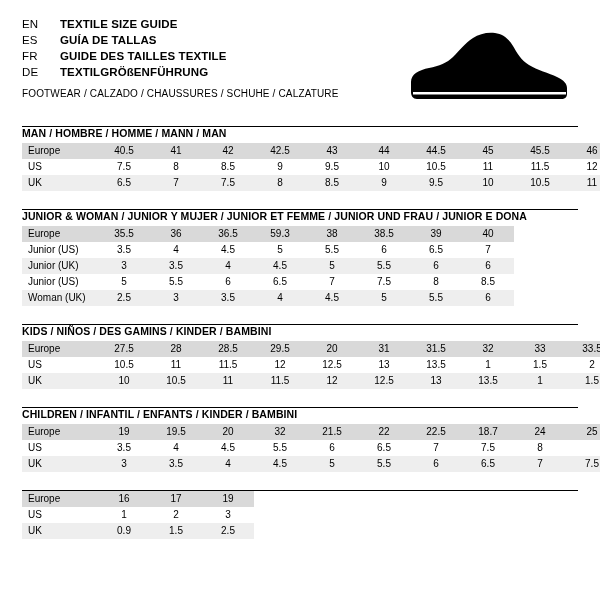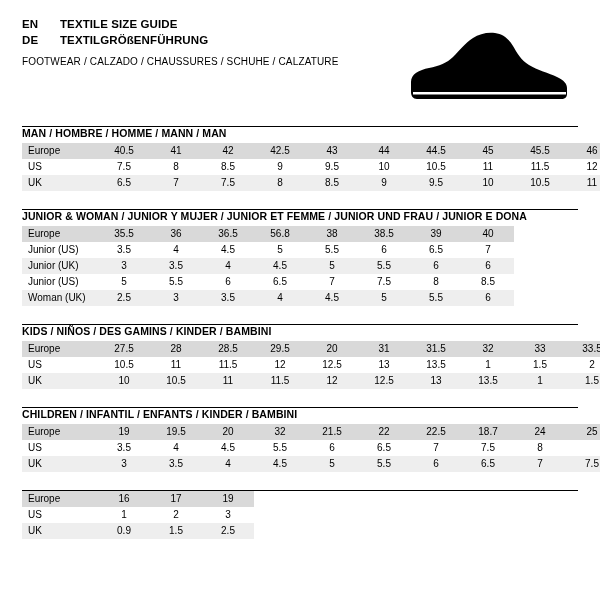--- a/index.html
+++ b/index.html
@@ -33,21 +33,20 @@
   .lang-row td {
     font-size: 11.5px;
     line-height: 16px;
     padding: 0;
     vertical-align: top;
     white-space: nowrap;
   }
   .lang-code {
     width: 38px;
     letter-spacing: 0.2px;
-    font-weight: bold;
   }
   .lang-title {
     font-weight: bold;
     letter-spacing: 0.1px;
   }
   .shoe-art {
     position: absolute;
     right: 10px;
     top: 14px;
     width: 185px;
@@ -111,20 +110,28 @@
 <body>
 
 <div class="page">
 
   <div class="header">
     <table class="lang-table">
       <tbody>
         <tr class="lang-row">
           <td class="lang-code">EN</td>
           <td class="lang-title">TEXTILE SIZE GUIDE</td>
+        </tr>
+        <tr class="lang-row">
+          <td class="lang-code">ES</td>
+          <td class="lang-title">GUÍA DE TALLAS</td>
+        </tr>
+        <tr class="lang-row">
+          <td class="lang-code">FR</td>
+          <td class="lang-title">GUIDE DES TAILLES TEXTILE</td>
         </tr>
         <tr class="lang-row">
           <td class="lang-code">DE</td>
           <td class="lang-title">TEXTILGRÖßENFÜHRUNG</td>
         </tr>
       </tbody>
     </table>
 
     <svg class="shoe-art" viewBox="0 0 185 72">
       <path fill="#000000" d="M28 52 C28 44 36 40 46 38 C56 36 64 33 70 27 C76 21 82 13 90 8 C96 4 104 2 112 3 C120 4 126 9 130 16 C134 23 138 30 146 35 C154 40 166 43 174 47 C181 50 184 54 184 58 L184 64 C184 67 182 69 178 69 L34 69 C30 69 28 66 28 62 Z"></path>
@@ -211,21 +218,21 @@
             <col style="width: 52px;">
             <col style="width: 52px;">
             <col style="width: 52px;">
           </colgroup>
           <tbody>
             <tr class="shade">
               <td class="lbl">Europe</td>
               <td class="val">35.5</td>
               <td class="val">36</td>
               <td class="val">36.5</td>
-              <td class="val">56.8</td>
+              <td class="val">59.3</td>
               <td class="val">38</td>
               <td class="val">38.5</td>
               <td class="val">39</td>
               <td class="val">40</td>
               <td class="val" style="background: rgb(255, 255, 255);"></td>
               <td class="val" style="background: rgb(255, 255, 255);"></td>
             </tr>
             <tr class="plain">
               <td class="lbl">Junior (US)</td>
               <td class="val">3.5</td>

